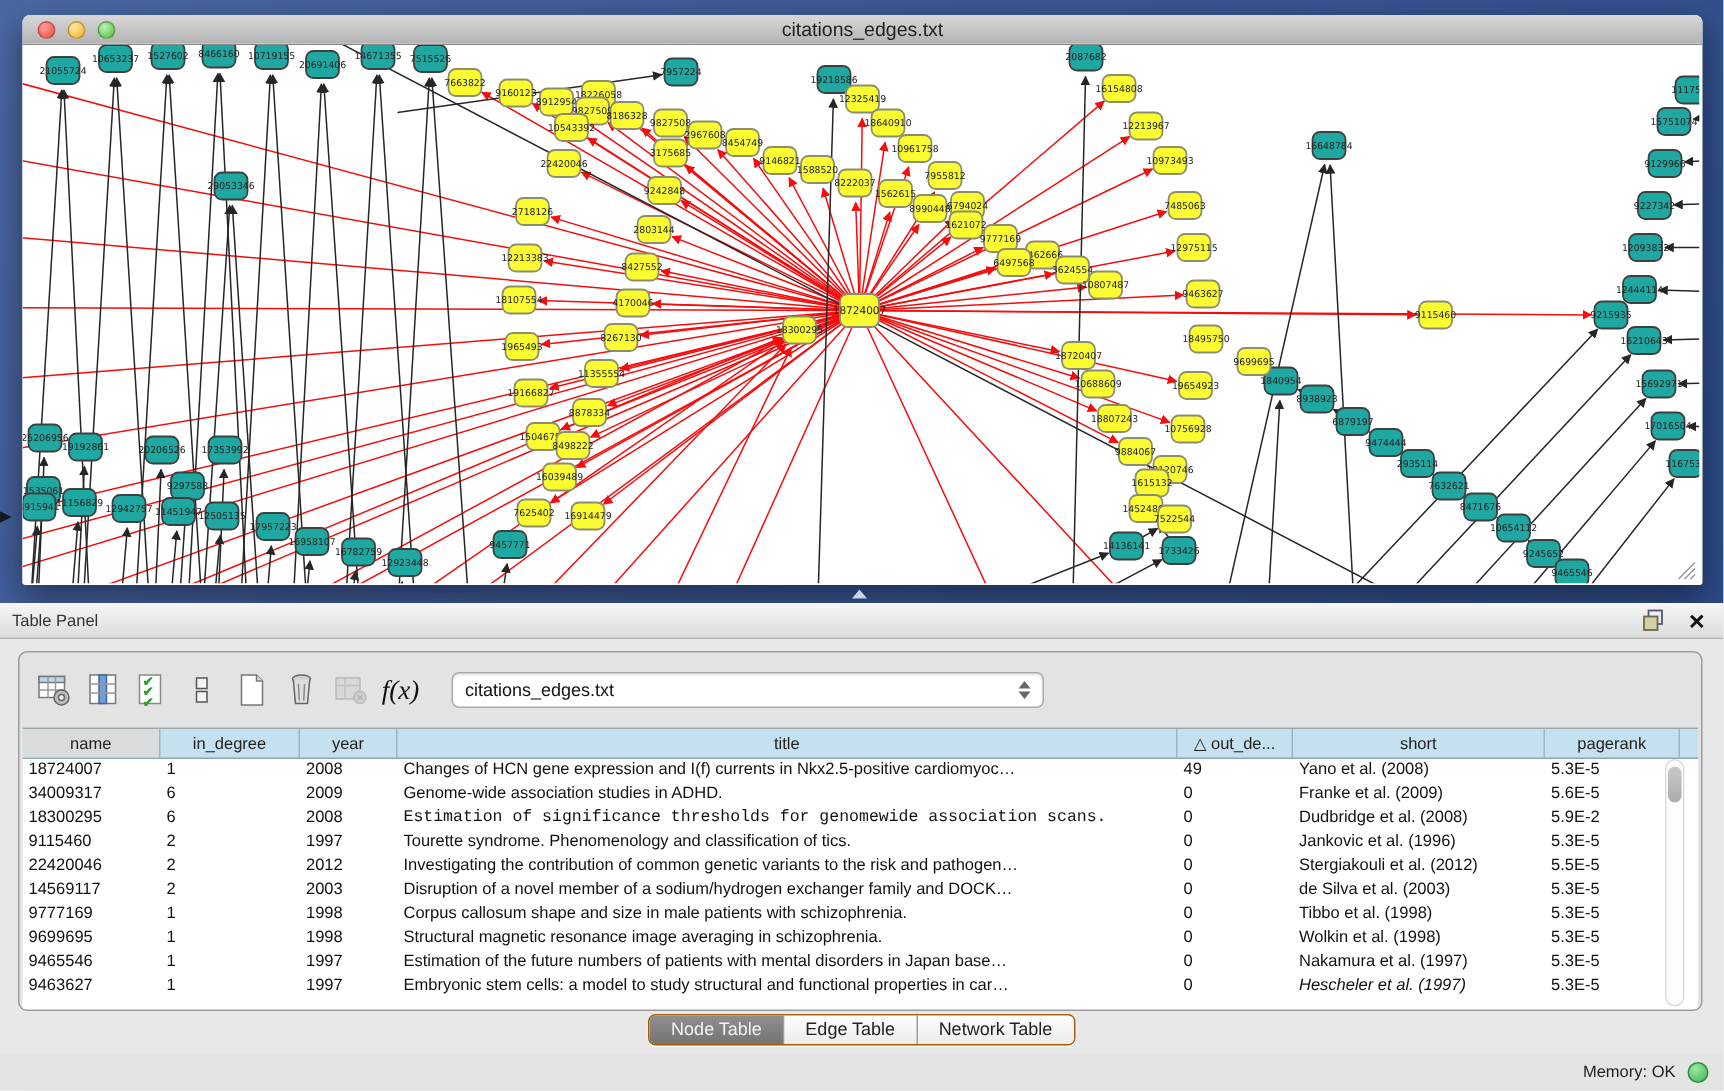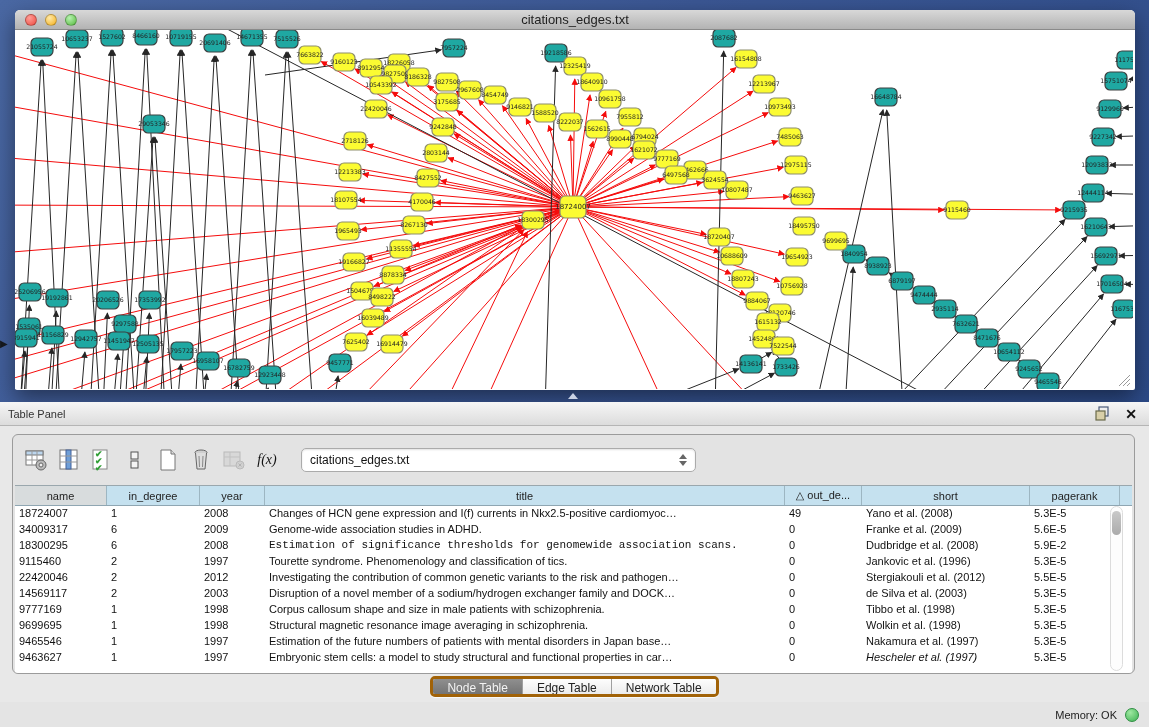--- a/index.html
+++ b/index.html
@@ -31,21 +31,21 @@
   #panel-titlebar { height:24px; background:linear-gradient(#f6f6f6,#dcdcdc);
     border-bottom:1px solid #b5b5b5; display:flex; align-items:center; }
   #panel-title { font-size:11px; color:#333; padding-left:8px; flex:1; }
   #float-icon { margin-right:14px; }
   #close-icon { margin-right:12px; font-size:14px; font-weight:bold; color:#111; line-height:14px; cursor:default; }
 
   #panel-box { position:absolute; left:12px; top:32px; width:1123px; height:240px;
     border:1px solid #9b9b9b; border-radius:6px; background:#e3e3e3; overflow:hidden; }
   #toolbar { height:50px; display:flex; align-items:center; padding-left:10px; }
   .tb-icon { width:26px; height:26px; margin-right:7px; display:flex; align-items:center; justify-content:center; }
-  .fx-glyph { font-family:"Liberation Serif", serif; font-style:italic; font-size:14px; color:#111; }
+  .fx-glyph { font-family:"Liberation Serif", serif; font-style:italic; font-size:18px; color:#111; }
   #table-selector { width:395px; height:24px; margin-left:14px; background:#fff;
     border:1px solid #ababab; border-radius:5px; display:flex; align-items:center;
     font-size:12px; color:#111; padding:0 8px; box-shadow:inset 0 1px 2px rgba(0,0,0,.12); }
   #table-selector .sel-text { flex:1; }
   .spin { display:flex; flex-direction:column; gap:2px; }
   .spin i { width:0; height:0; border-left:4px solid transparent; border-right:4px solid transparent; }
   .spin .up { border-bottom:5px solid #666; }
   .spin .dn { border-top:5px solid #666; }
 
   #grid-wrap { position:absolute; left:2px; top:50px; width:1117px; bottom:0; background:#fff; border-top:1px solid #9aa7ad; }
@@ -54,21 +54,21 @@
     border-right:1px solid #9db6c2; overflow:hidden; white-space:nowrap; }
   .hcell.first { background:#d8dcdd; }
   .grid-row { display:flex; height:16px; }
   .gcell { font-size:11px; color:#111; padding:1px 4px 0 4px; overflow:hidden; white-space:nowrap; }
   #vscroll { position:absolute; right:9px; top:20px; bottom:2px; width:13px; background:#fdfdfd;
     border:1px solid #dcdcdc; border-radius:7px; }
   #vthumb { position:absolute; left:1px; top:4px; width:9px; height:24px; border-radius:5px;
     background:linear-gradient(#c9c9c9,#ababab); }
 
   #tabbar { position:absolute; left:0; top:274px; width:1149px; height:26px; display:flex; justify-content:center; }
-  #segmented { display:flex; border:3px solid #a16207; border-radius:5px; overflow:hidden; height:21px;
+  #segmented { display:flex; border:1px solid #a16207; border-radius:5px; overflow:hidden; height:21px;
     box-shadow:0 1px 1px rgba(255,255,255,.8); }
   .seg { font-size:12px; padding:2px 14px 0 14px; background:linear-gradient(#fdfdfd,#ececec);
     color:#222; border-right:1px solid #9f9f9f; cursor:default; }
   .seg:last-child { border-right:none; }
   .seg.selected { background:linear-gradient(#8f8f8f,#747474); color:#f3f3f3; }
 
   #statusbar { position:absolute; left:0; bottom:0; width:1149px; height:25px; background:#e4e4e4;
     display:flex; align-items:center; justify-content:flex-end; }
   #memory-label { font-size:11px; color:#222; margin-right:8px; }
   #memory-dot { width:14px; height:14px; border-radius:50%; margin-right:10px;

